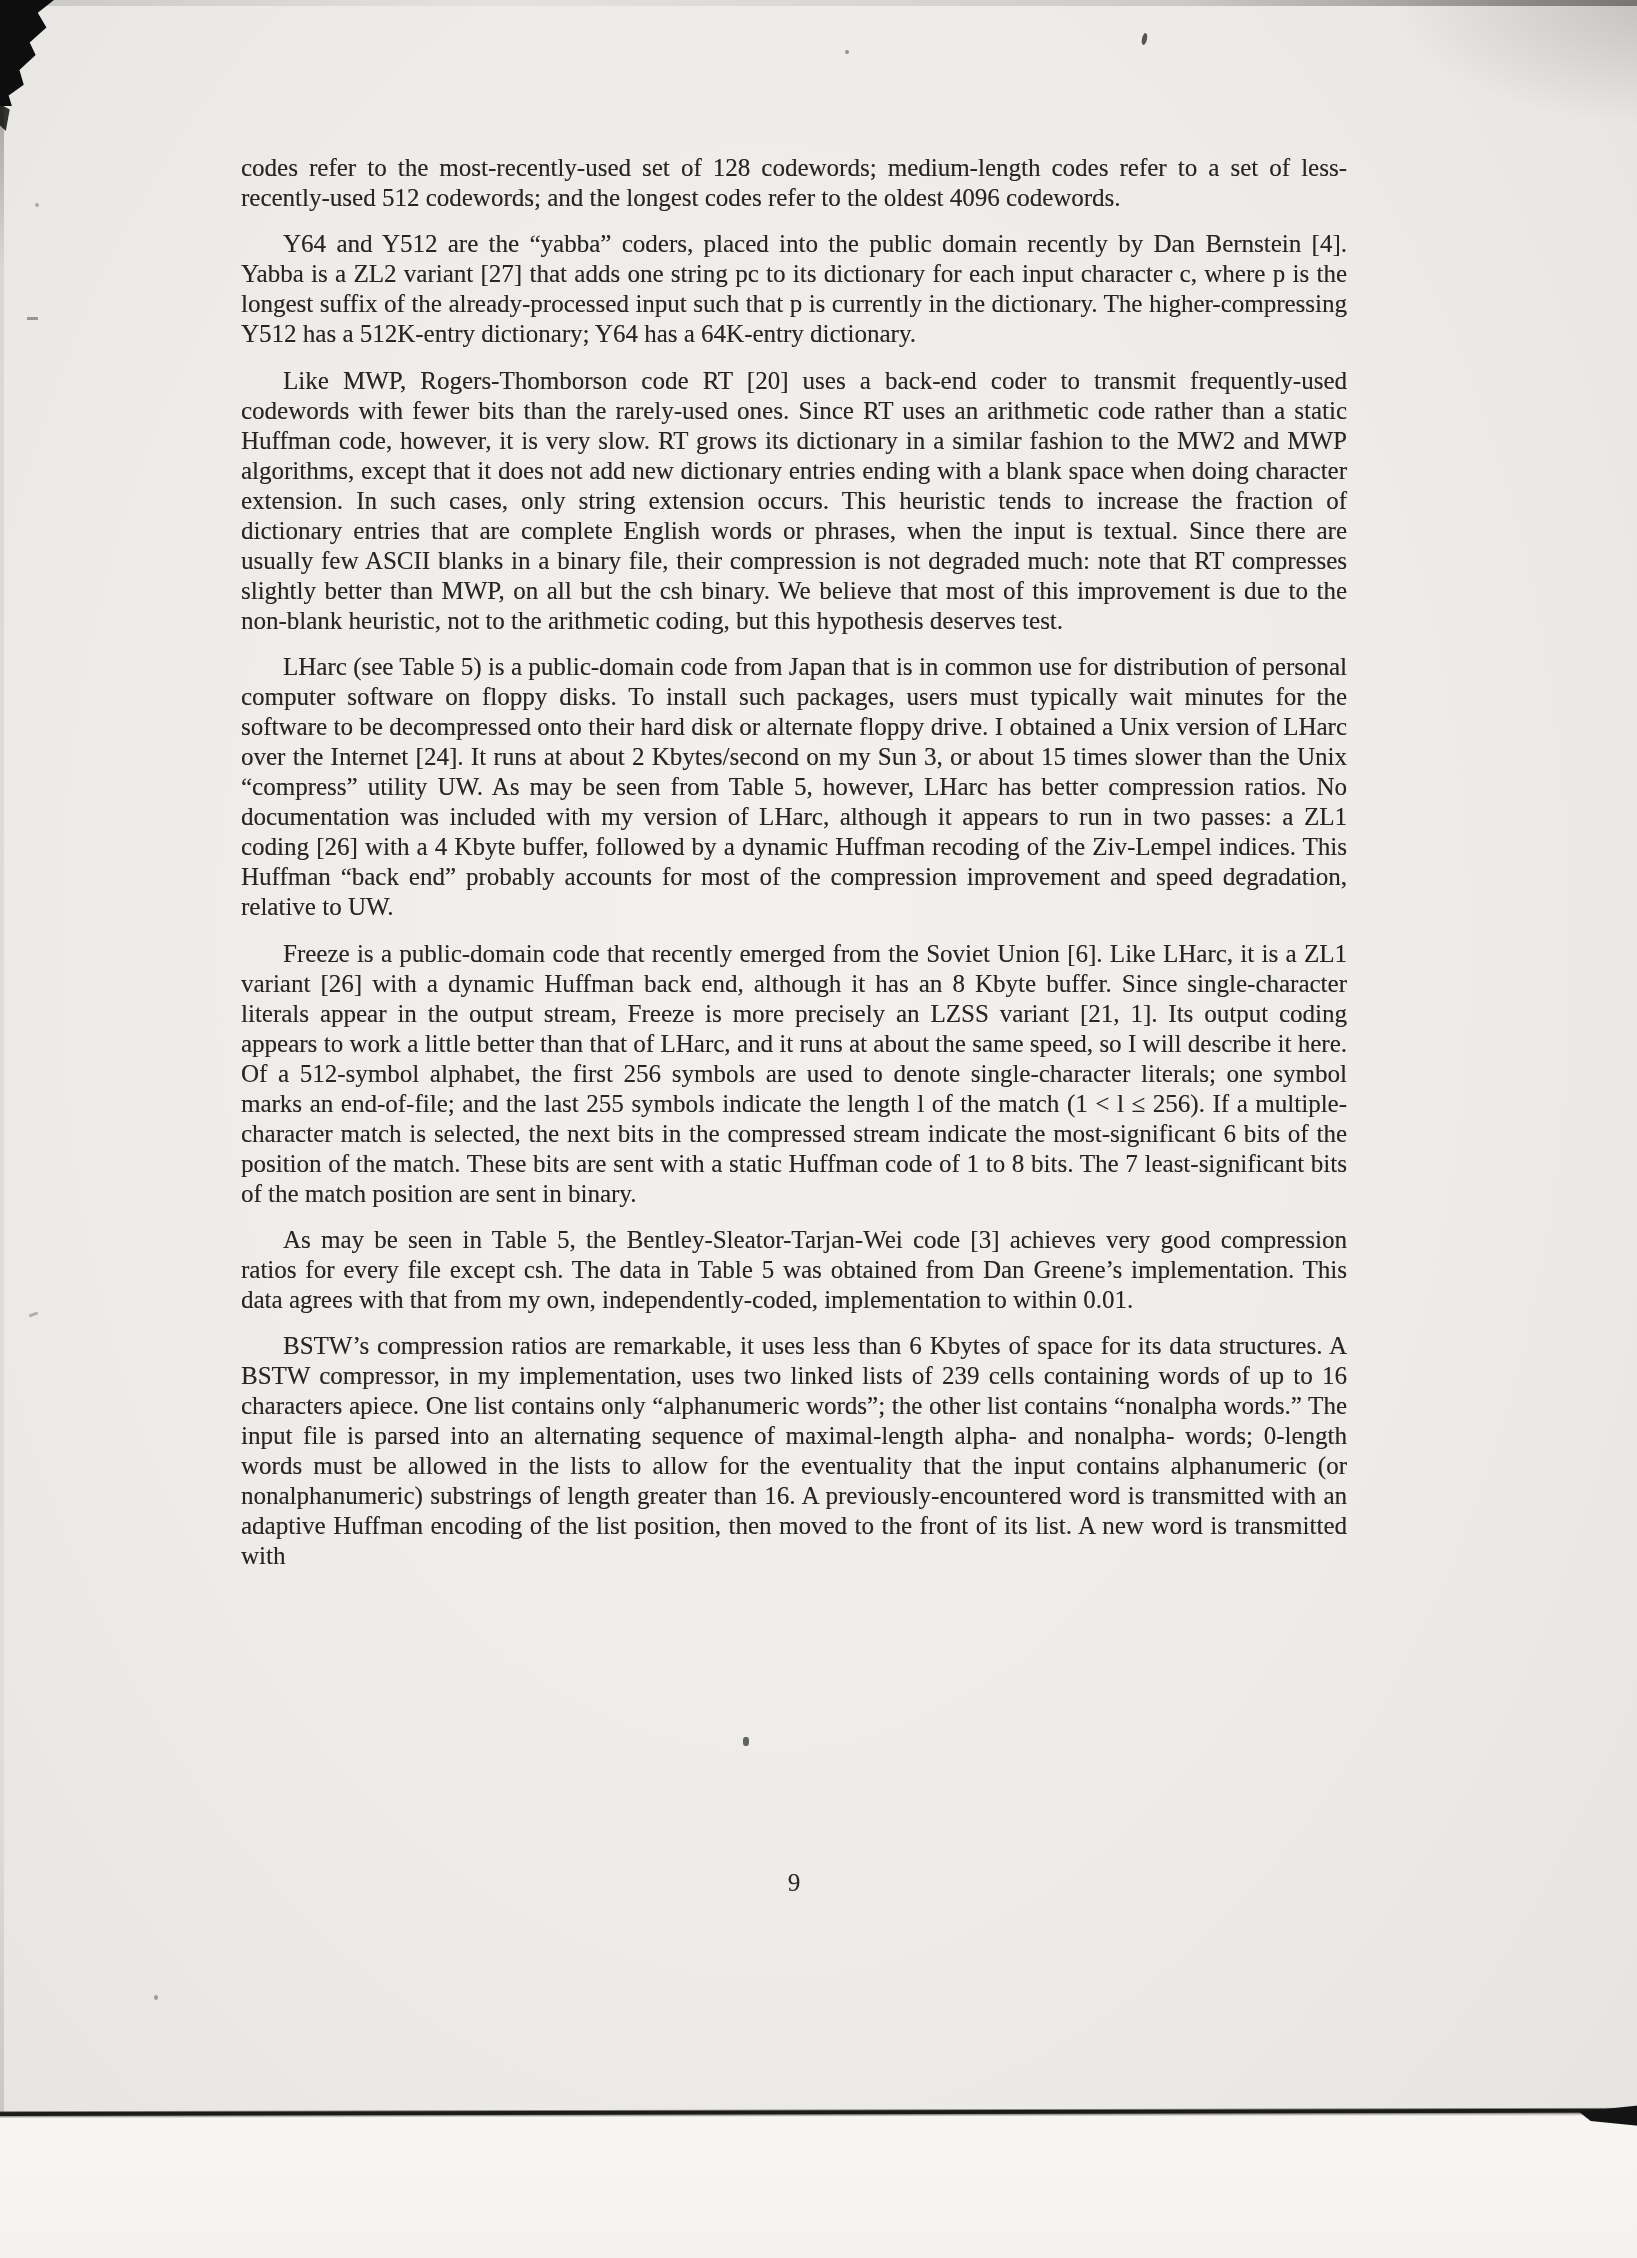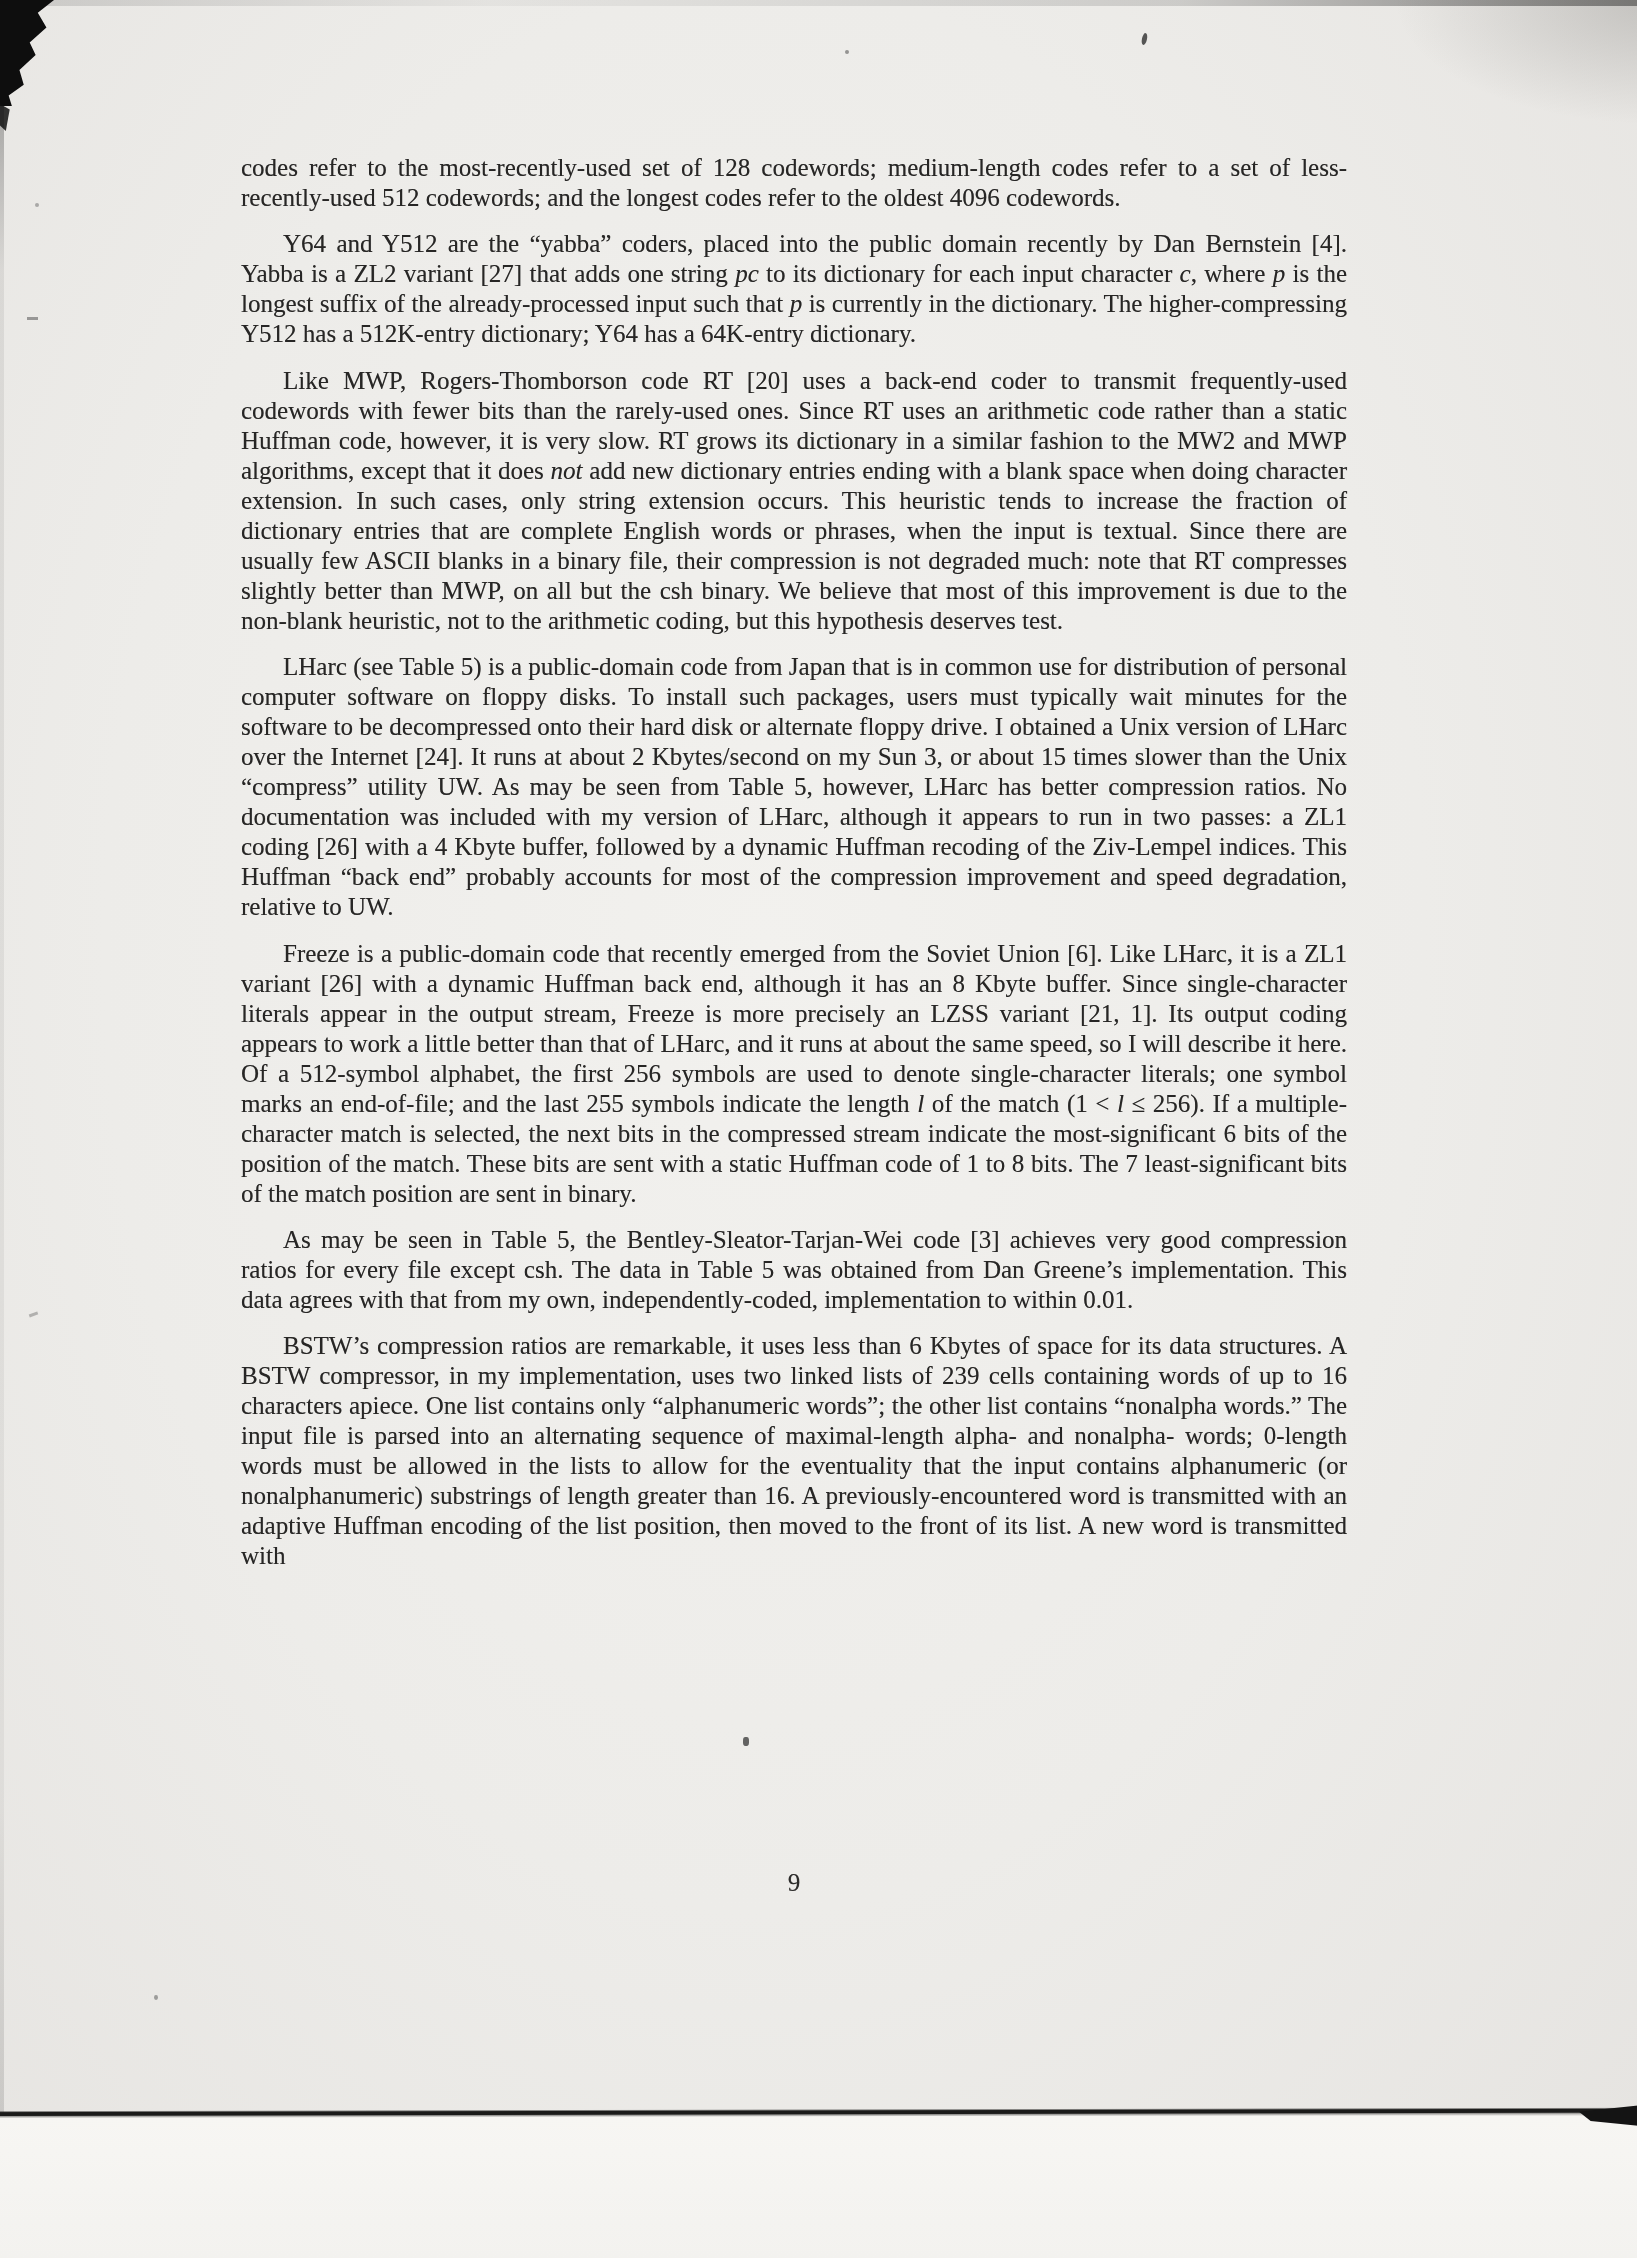--- a/index.html
+++ b/index.html
@@ -20,21 +20,21 @@
     position: absolute;
     left: 241px; top: 153px; width: 1106px;
     color: #272625;
     font-size: 25px;
     line-height: 30px;
     text-align: justify;
     text-shadow: 0.2px 0.2px 0.6px rgba(30,30,30,0.4);
   }
   .para { margin: 0 0 16.4px 0; }
   .para.indent { text-indent: 42px; }
-  .it { font-style: italic; }
+  .it { }
 
   .page-number {
     position: absolute;
     left: 241px; width: 1106px; top: 1869px;
     text-align: center;
     font-size: 25px;
     color: #2c2b2a;
     text-shadow: 0.2px 0.2px 0.6px rgba(30,30,30,0.4);
   }
 

